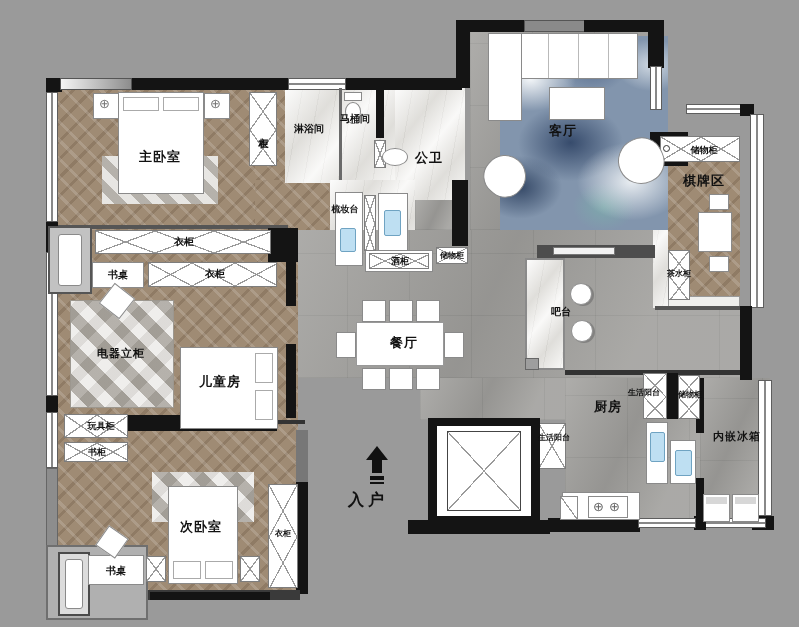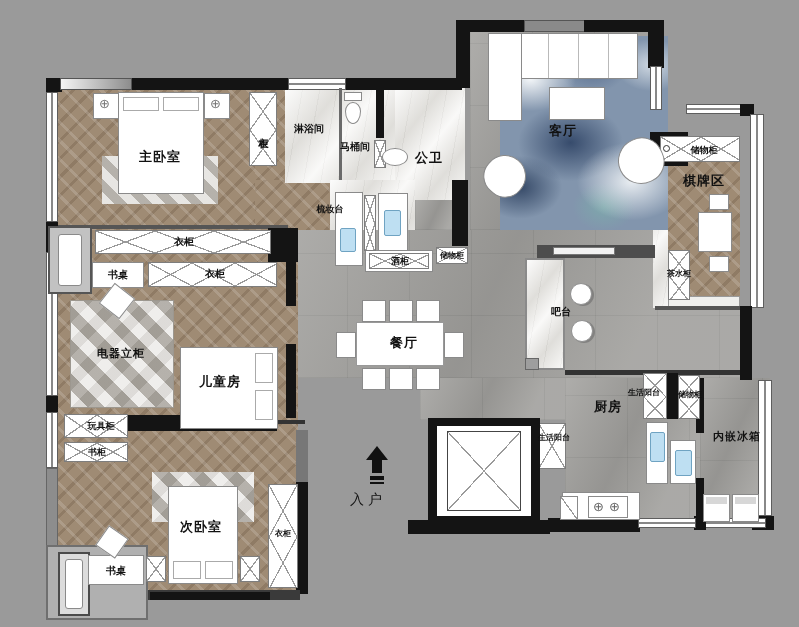--- a/index.html
+++ b/index.html
@@ -238,23 +238,23 @@
   <div class="abs" style="left:366px;top:446px;width:22px;height:40px">
     <div class="abs" style="left:0;top:0;width:0;height:0;border-left:11px solid transparent;border-right:11px solid transparent;border-bottom:14px solid #111"></div>
     <div class="abs" style="left:6px;top:14px;width:10px;height:13px;background:#111"></div>
     <div class="abs" style="left:4px;top:30px;width:14px;height:4px;background:#111"></div>
     <div class="abs" style="left:4px;top:36px;width:14px;height:2px;background:#111"></div>
   </div>
 
   <div class="lbl big" style="left:160px;top:157px">主卧室</div>
   <div class="lbl m vtext" style="left:263px;top:130px">衣柜</div>
   <div class="lbl m" style="left:309px;top:129px">淋浴间</div>
-  <div class="lbl m" style="left:355px;top:147px">马桶间</div>
+  <div class="lbl m" style="left:355px;top:119px">马桶间</div>
   <div class="lbl big" style="left:429px;top:158px">公卫</div>
-  <div class="lbl s" style="left:330px;top:209px">梳妆台</div>
+  <div class="lbl s" style="left:345px;top:209px">梳妆台</div>
   <div class="lbl big" style="left:563px;top:131px">客厅</div>
   <div class="lbl s" style="left:704px;top:150px">储物柜</div>
   <div class="lbl big" style="left:704px;top:181px">棋牌区</div>
   <div class="lbl xs" style="left:679px;top:273px">茶水柜</div>
   <div class="lbl m" style="left:184px;top:242px">衣柜</div>
   <div class="lbl m" style="left:118px;top:275px">书桌</div>
   <div class="lbl m" style="left:215px;top:274px">衣柜</div>
   <div class="lbl" style="left:121px;top:353px">电器立柜</div>
   <div class="lbl big" style="left:220px;top:382px">儿童房</div>
   <div class="lbl s" style="left:101px;top:426px">玩具柜</div>
@@ -264,15 +264,15 @@
   <div class="lbl xs" style="left:283px;top:533px">衣柜</div>
   <div class="lbl big" style="left:404px;top:343px">餐厅</div>
   <div class="lbl s" style="left:400px;top:261px">酒柜</div>
   <div class="lbl xs" style="left:452px;top:255px">储物柜</div>
   <div class="lbl m" style="left:561px;top:312px">吧台</div>
   <div class="lbl big" style="left:608px;top:407px">厨房</div>
   <div class="lbl xs" style="left:644px;top:392px">生活阳台</div>
   <div class="lbl xs" style="left:690px;top:394px">储物柜</div>
   <div class="lbl xs" style="left:554px;top:437px">生活阳台</div>
   <div class="lbl" style="left:737px;top:436px">内嵌冰箱</div>
-  <div class="lbl" style="left:368px;top:500px;font-size:14px;font-weight:400;letter-spacing:4px">入户</div>
+  <div class="lbl" style="left:368px;top:500px;font-size:16px;font-weight:700;letter-spacing:4px">入户</div>
 
 </div>
 
 </body></html>

